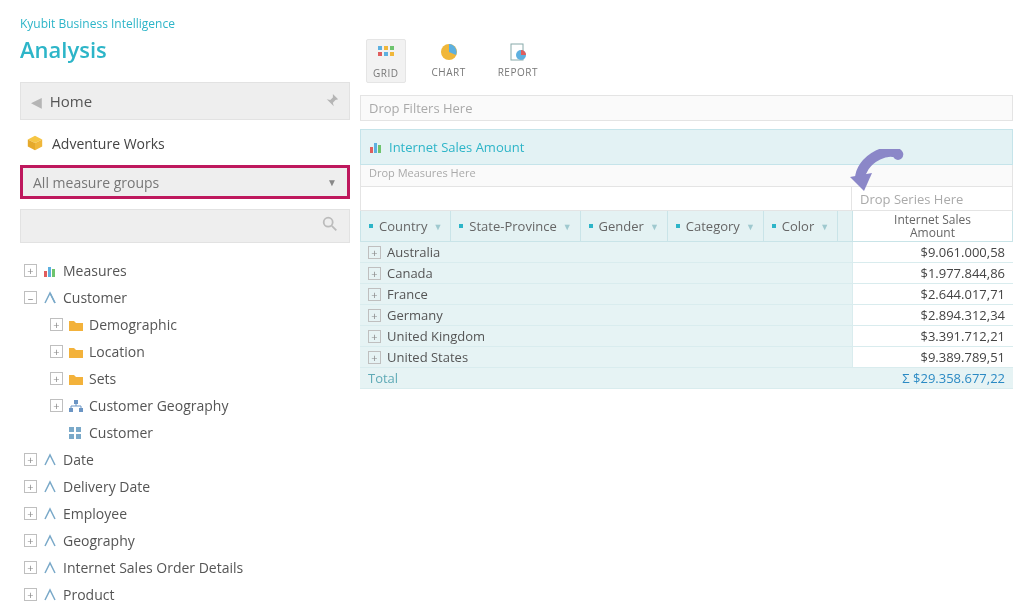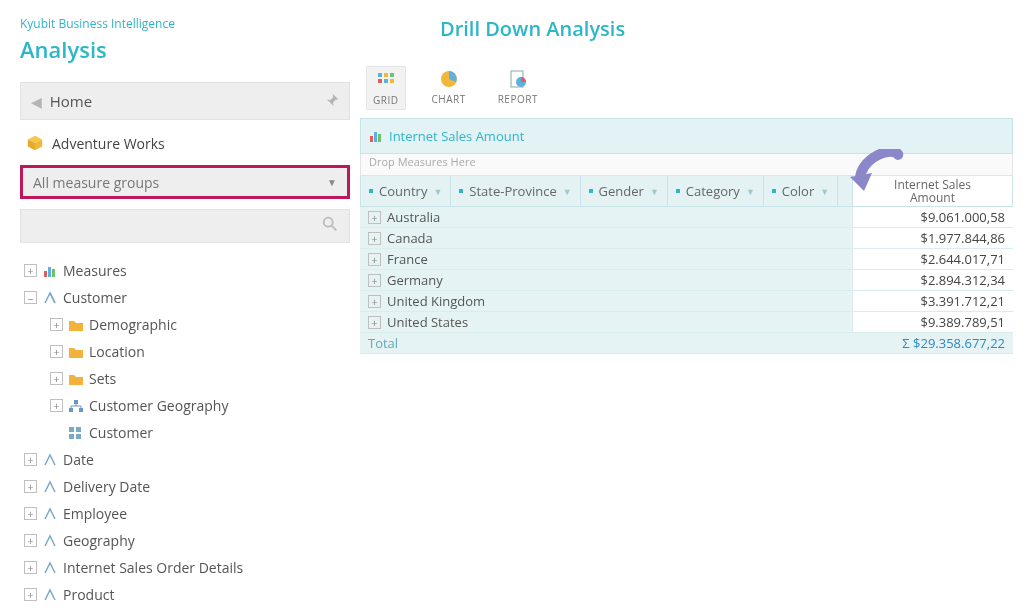--- a/index.html
+++ b/index.html
@@ -352,21 +352,20 @@
         <span class="tree-box">+</span>
         <svg class="icon" width="14" height="14">
             <path d="M2 12 L7 2 L12 12" fill="none" stroke="#7aa9c9" stroke-width="1.5"></path>
           </svg>
         <span>Product</span>
       </div>
     </div>
   </div>
 
   <div class="main">
-    <div class="main-title">Drill Down Analysis</div>
 
     <div class="viewmodes">
       <div class="vm-btn active">
         <svg width="20" height="18">
           <rect x="2" y="2" width="4" height="4" fill="#5db0e0"></rect>
             <rect x="8" y="2" width="4" height="4" fill="#f0b73a"></rect>
             <rect x="14" y="2" width="4" height="4" fill="#6ec46e"></rect>
           <rect x="2" y="8" width="4" height="4" fill="#e05d5d"></rect>
             <rect x="8" y="8" width="4" height="4" fill="#5db0e0"></rect>
             <rect x="14" y="8" width="4" height="4" fill="#f0b73a"></rect>
@@ -383,34 +382,43 @@
       <div class="vm-btn">
         <svg width="20" height="18">
           <rect x="3" y="1" width="12" height="16" fill="#fff" stroke="#8aa"></rect>
           <circle cx="13" cy="12" r="5" fill="#5db0e0"></circle>
           <path d="M13 12 L13 7 A5 5 0 0 1 18 12 z" fill="#e05d5d"></path>
         </svg>
         <span>REPORT</span>
       </div>
     </div>
 
+    <div class="drop-bar">
+      <span>Drop Filters Here</span>
+    </div>
 
     <div class="measure-bar">
       <svg width="14" height="12">
           <rect x="1" y="6" width="3" height="6" fill="#e05d5d"></rect>
           <rect x="5" y="2" width="3" height="10" fill="#5db0e0"></rect>
           <rect x="9" y="4" width="3" height="8" fill="#6ec46e"></rect>
         </svg>
       <span>Internet Sales Amount</span>
     </div>
 
     <div class="drop-measures">
       <span>Drop Measures Here</span>
     </div>
 
+    <div class="series-area">
+      <div class="left-blank"></div>
+      <div class="right-drop">
+        <span>Drop Series Here</span>
+      </div>
+    </div>
 
     <div class="dim-header">
       <div class="dim-chip">
           <span class="dot"></span>
           <span>Country</span>
           <span class="dd">▼</span>
         </div>
       <div class="dim-chip">
           <span class="dot"></span>
           <span>State-Province</span>

